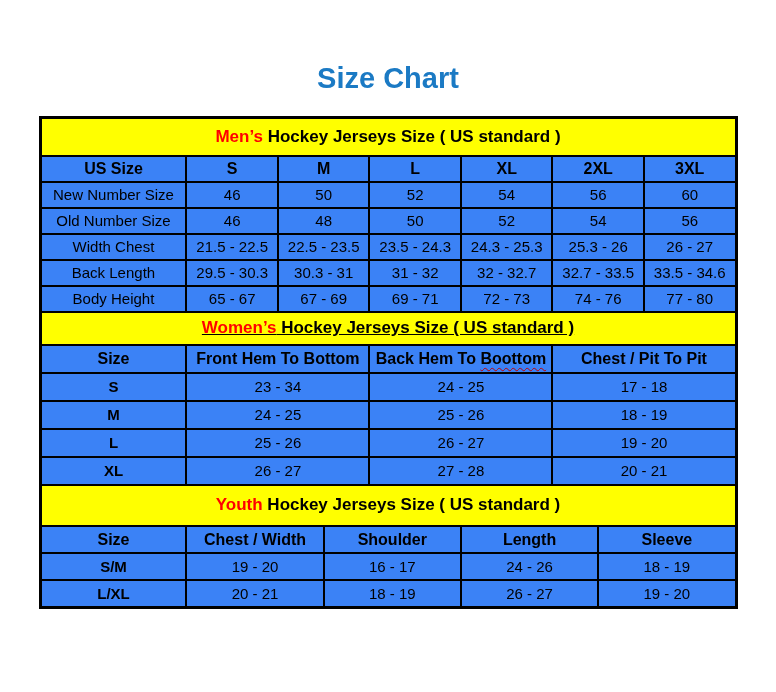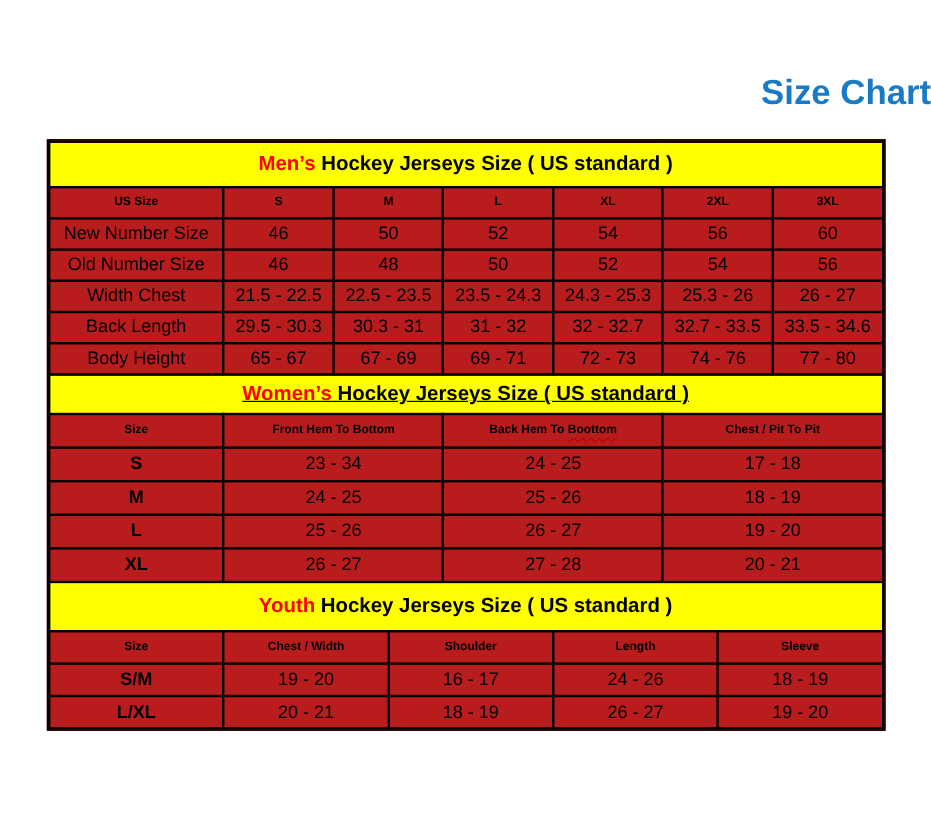--- a/index.html
+++ b/index.html
@@ -6,44 +6,44 @@
   html, body { margin: 0; padding: 0; }
   body {
     width: 776px; height: 692px;
     background: #ffffff;
     font-family: "Liberation Sans", sans-serif;
     color: #000000;
     overflow: hidden;
   }
   .page-title {
     margin: 62px 0 0 0;
-    text-align: right;
+    text-align: center;
     font-size: 29px;
     font-weight: 700;
     color: #1b7ac4;
     letter-spacing: 0px;
   }
   .chart-wrap {
     width: 699px;
     margin: 21px auto 0 auto;
     border: 1px solid #000;
-    background: #b91c1c;
+    background: #3b82f6;
   }
   table { width: 100%; border-collapse: collapse; table-layout: fixed; }
   th, td {
     border: 2px solid #000;
     text-align: center;
     vertical-align: middle;
     padding: 1px 2px;
     font-size: 15px;
     line-height: 1.2;
     overflow: hidden;
     white-space: nowrap;
   }
-  th { font-weight: 700; font-size: 10px; }
+  th { font-weight: 700; font-size: 16px; }
   td { font-weight: 400; }
   .section-head {
     background: #ffff00;
     font-size: 17px;
     font-weight: 700;
   }
   .section-head .accent { color: #ff0000; }
   .chart-wrap table:not(:first-child) tr:first-child .section-head { border-top-width: 0; }
 
   table.men  .section-head { height: 38px; }

